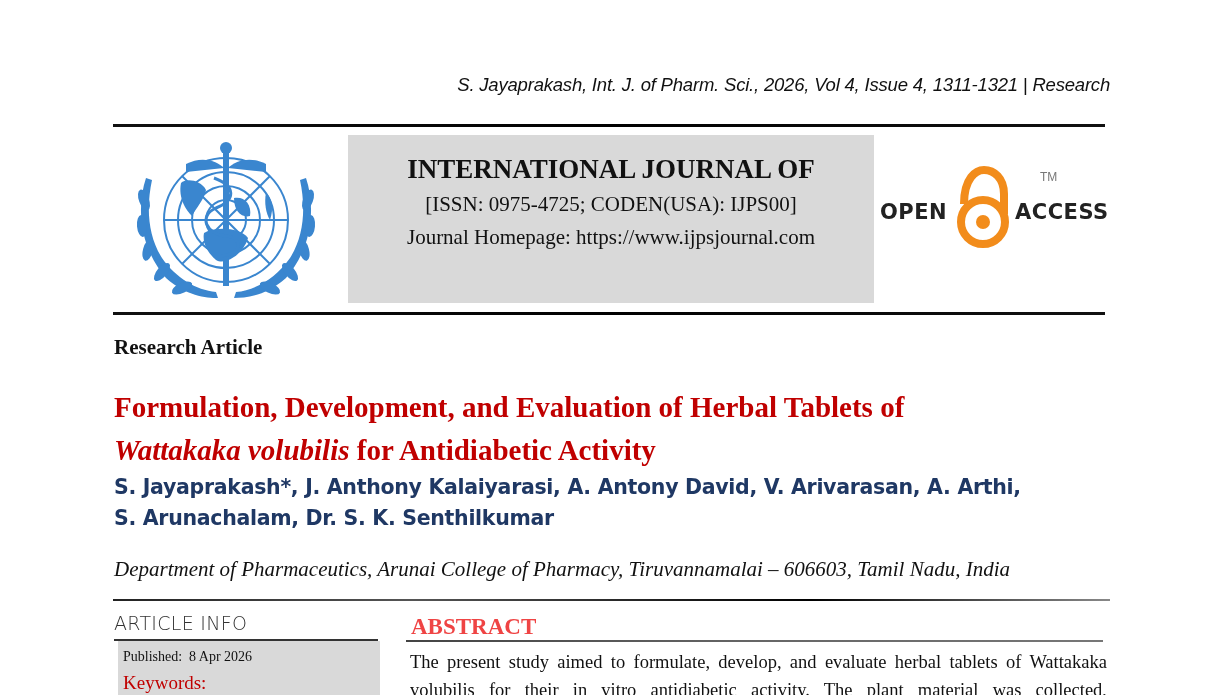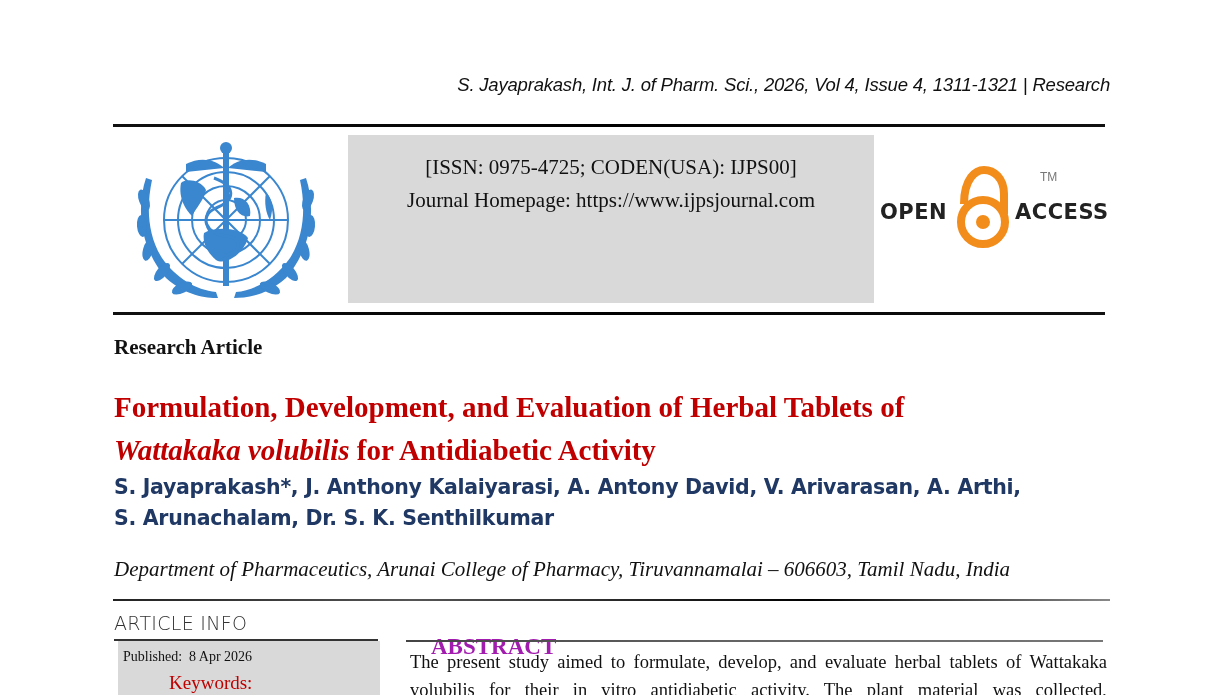--- a/index.html
+++ b/index.html
@@ -99,27 +99,27 @@
     }
     .info-box {
       position: absolute; left: 118px; top: 641px; width: 262px; height: 60px;
       background: #d9d9d9; padding: 3px 0 0 5px;
     }
     .info-box .published {
       font-family: "Liberation Serif", serif; font-size: 14px; line-height: 26px; color: #111;
       white-space: pre;
     }
     .info-box .keywords {
-      font-family: "Liberation Serif", serif; font-size: 19px; line-height: 26px; color: #c00000; margin-left: 46px;
+      font-family: "Liberation Serif", serif; font-size: 19px; line-height: 26px; color: #c00000;
     }
 
     .abstract-heading {
-      position: absolute; left: 411px; top: 634px;
-      font-family: "Liberation Serif", serif; font-weight: bold;
-      font-size: 23px; color: #a21caf; margin-left: 20px;
+      position: absolute; left: 411px; top: 614px;
+      font-family: "Liberation Serif", serif; font-weight: bold;
+      font-size: 23px; color: #ef4444;
     }
     .abstract-rule {
       position: absolute; left: 406px; top: 640px; width: 697px; height: 2px;
       background: linear-gradient(to right, #444 0%, #666 50%, #777 100%);
     }
     .abstract-text {
       position: absolute; left: 410px; top: 648px; width: 697px;
       font-family: "Liberation Serif", serif; font-size: 18.5px; line-height: 28px;
       color: #111; text-align: justify; text-align-last: justify;
     }
@@ -167,20 +167,21 @@
       <ellipse cx="182" cy="62" rx="5" ry="11" transform="rotate(20 182 62)"></ellipse>
       <ellipse cx="184" cy="88" rx="5" ry="11" transform="rotate(5 184 88)"></ellipse>
       <ellipse cx="178" cy="112" rx="5" ry="11" transform="rotate(-15 178 112)"></ellipse>
       <ellipse cx="164" cy="134" rx="5" ry="11" transform="rotate(-40 164 134)"></ellipse>
       <ellipse cx="144" cy="150" rx="5" ry="11" transform="rotate(-65 144 150)"></ellipse>
     </g>
   </svg>
 </div>
 
 <div class="journal-box">
+  <div class="jname">INTERNATIONAL JOURNAL OF</div>
   <div class="jline">[ISSN: 0975-4725; CODEN(USA): IJPS00]</div>
   <div class="jline">Journal Homepage: https://www.ijpsjournal.com</div>
 </div>
 
 <div class="oa-logo">
   <span class="oa-text open">OPEN</span>
   <svg width="58" height="90" viewBox="0 0 58 90">
     <circle cx="29" cy="58" r="22" fill="none" stroke="#f28c1b" stroke-width="8"></circle>
     <circle cx="29" cy="58" r="7" fill="#f28c1b"></circle>
     <path d="M10 40 C10 14 22 6 30 6 C40 6 50 14 50 30 L50 50" fill="none" stroke="#f28c1b" stroke-width="8"></path>

